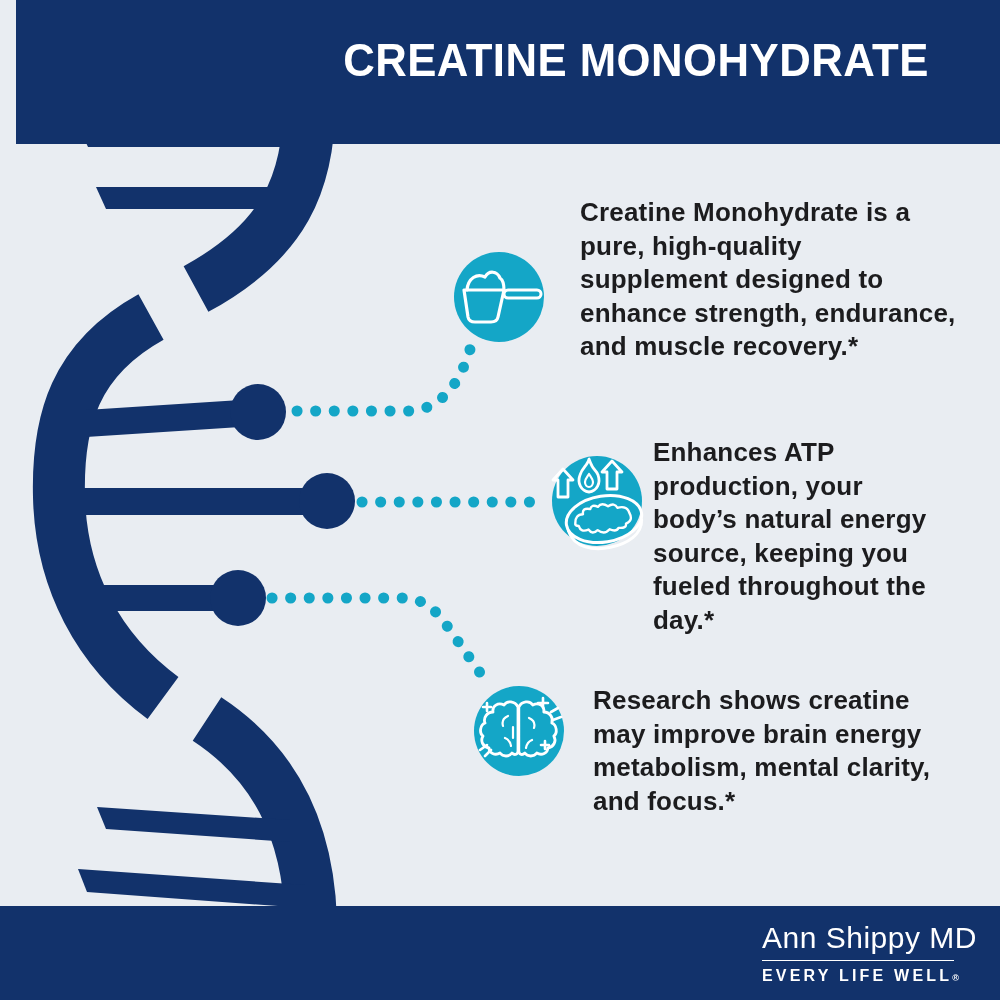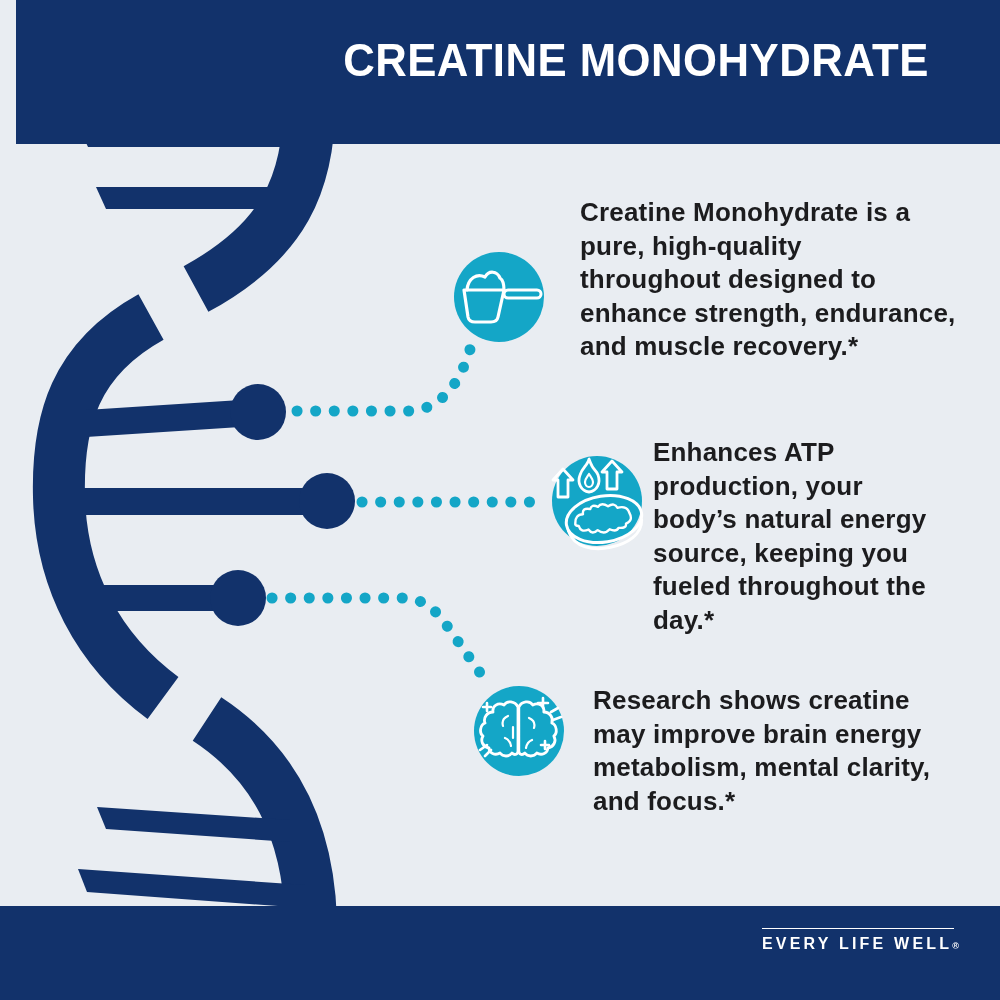--- a/index.html
+++ b/index.html
@@ -109,34 +109,35 @@
       <path class="wline" stroke-width="2.6" d="M 487,703 V 711 M 483,707 H 491 M 543,698 V 708 M 538,703 H 548 M 551,712 L 558,708 M 553,720 L 561,717 M 545,741 V 749 M 541,745 H 549 M 487,745 L 480,750 M 491,750 L 485,756"></path>
     </g>
   </svg>
 
   <div class="header-bar">
     <div class="header-title">CREATINE MONOHYDRATE</div>
   </div>
 
   <div class="benefit-text b1">Creatine Monohydrate is a
 pure, high-quality
-throughout designed to
+supplement designed to
 enhance strength, endurance,
 and muscle recovery.*</div>
   <div class="benefit-text b2">Enhances ATP
 production, your
 body’s natural energy
 source, keeping you
 fueled throughout the
 day.*</div>
   <div class="benefit-text b3">Research shows creatine
 may improve brain energy
 metabolism, mental clarity,
 and focus.*</div>
 
   <div class="footer-bar">
     <div class="footer-logo">
+      <div class="brand">Ann Shippy MD</div>
       <hr class="divider">
       <div class="tagline"><span>EVERY LIFE WELL</span><span class="regmark">®</span></div>
     </div>
   </div>
 
 </div>
 
 </body></html>

